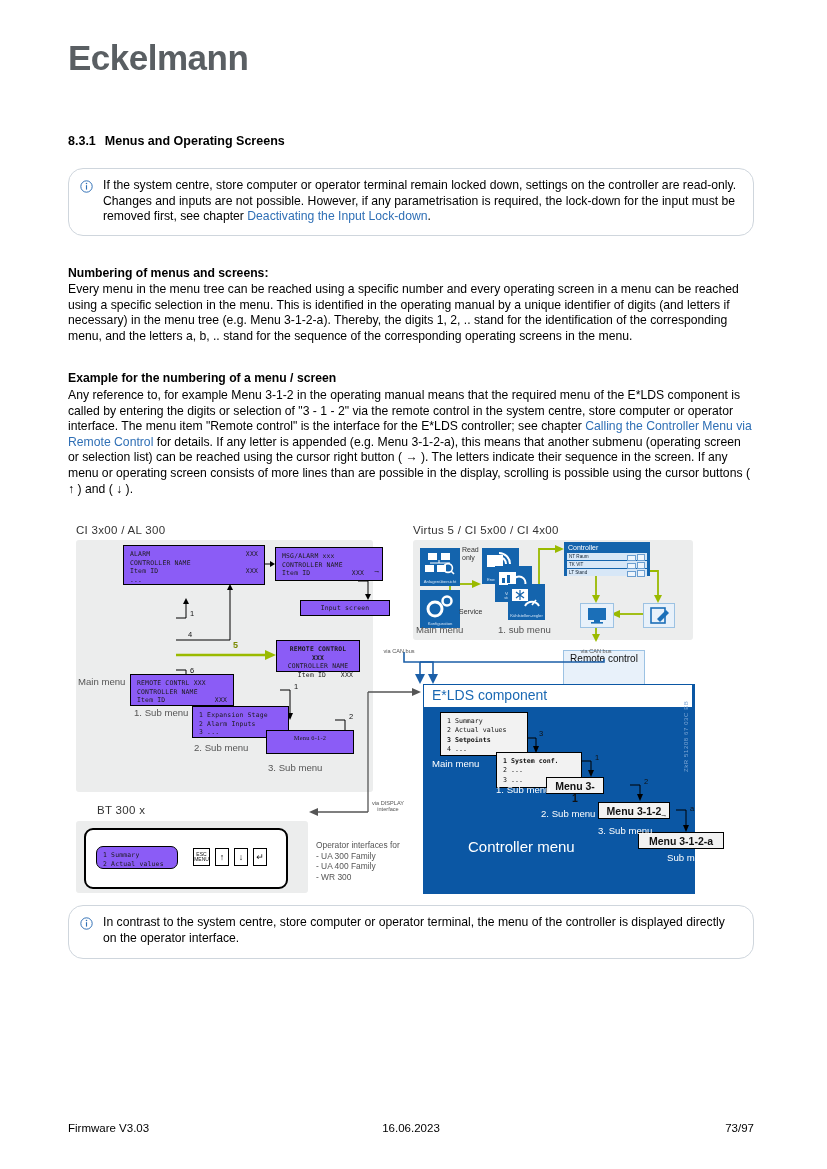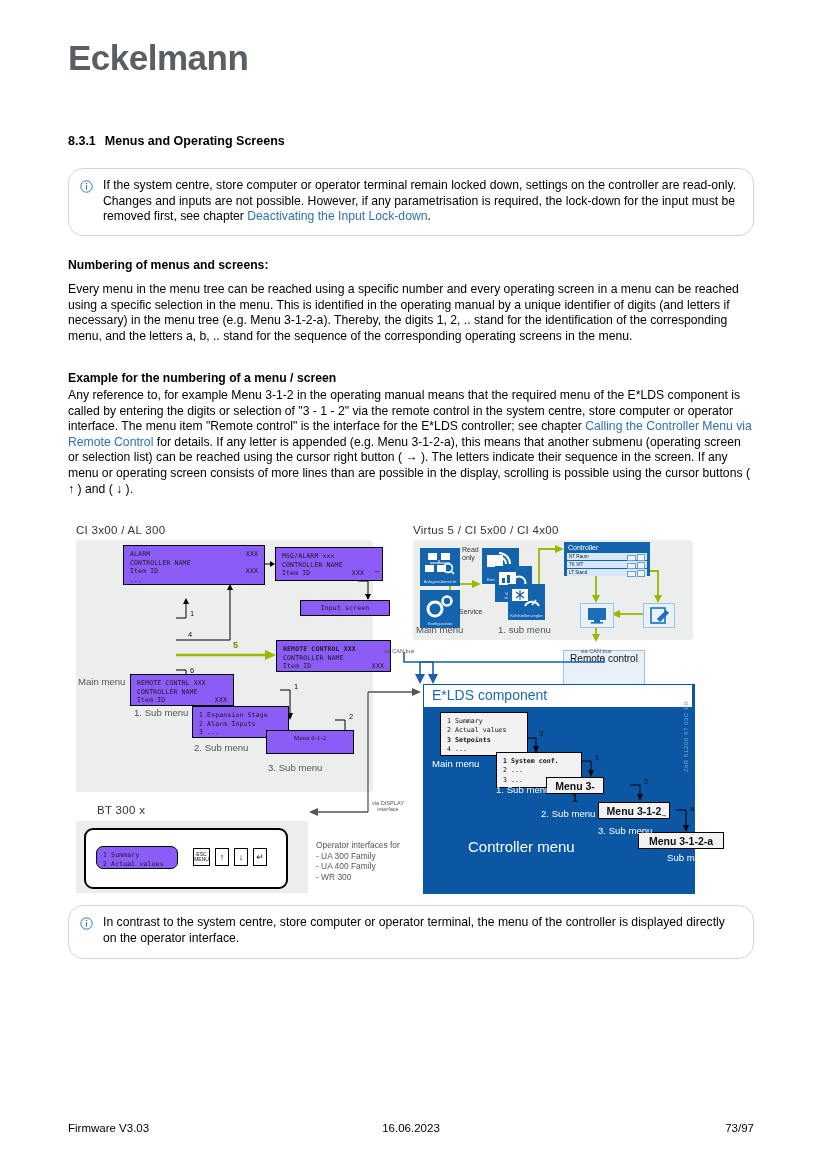--- a/index.html
+++ b/index.html
@@ -164,21 +164,21 @@
 
   <div class="infobox" style="top:168px;">
     <svg class="i-icon" viewBox="0 0 16 16">
       <circle cx="8" cy="8" r="7" fill="none" stroke="#2f6fb5" stroke-width="1.2"></circle>
       <circle cx="8" cy="4.3" r="0.95" fill="#2f6fb5"></circle>
       <rect x="7.3" y="6.4" width="1.4" height="5.4" fill="#2f6fb5"></rect>
     </svg>
     <span>If the system centre, store computer or operator terminal remain locked down, settings on the controller are read-only. Changes and inputs are not possible. However, if any parametrisation is required, the lock-down for the input must be removed first, see chapter </span><span class="lnk">Deactivating the Input Lock-down</span><span>.</span>
   </div>
 
-  <div class="para" style="top:258px;">
+  <div class="para" style="top:266px;">
     <b>Numbering of menus and screens:</b>
   </div>
   <div class="para" style="top:282px;">Every menu in the menu tree can be reached using a specific number and every operating screen in a menu can be reached using a specific selection in the menu. This is identified in the operating manual by a unique identifier of digits (and letters if necessary) in the menu tree (e.g. Menu 3-1-2-a). Thereby, the digits 1, 2, .. stand for the identification of the corresponding menu, and the letters a, b, .. stand for the sequence of the corresponding operating screens in the menu.</div>
 
   <div class="para" style="top:371px;">
     <b>Example for the numbering of a menu / screen</b>
   </div>
   <div class="para" style="top:388px;">
     <span>Any reference to, for example Menu 3-1-2 in the operating manual means that the required menu of the E*LDS component is called by entering the digits or selection of "3 - 1 - 2" via the remote control in the system centre, store computer or operator interface. The menu item "Remote control" is the interface for the E*LDS controller; see chapter </span><span class="lnk">Calling the Controller Menu via Remote Control</span><span> for details. If any letter is appended (e.g. Menu 3-1-2-a), this means that another submenu (operating screen or selection list) can be reached using the cursor right button ( → ). The letters indicate their sequence in the screen. If any menu or operating screen consists of more lines than are possible in the display, scrolling is possible using the cursor buttons ( ↑ ) and ( ↓ ).</span>
   </div>
@@ -225,21 +225,21 @@
     <div class="lcd" style="left:207px; top:25px; width:108px; height:34px;">
       <div><span>MSG/ALARM</span> <span>xxx</span></div>
       <div>CONTROLLER NAME</div>
       <div><span>Item ID</span><span class="r" style="margin-right:12px">XXX</span></div>
     </div>
     <div class="numlbl" style="left:305px; top:44px;">→</div>
 
     <div class="lcd" style="left:232px; top:78px; width:90px; height:16px; padding-top:3px; text-align:center;">Input screen</div>
 
 
-    <div class="lcd" style="left:208px; top:118px; width:115px; height:32px;">
+    <div class="lcd" style="left:208px; top:118px; width:84px; height:32px;text-align:center;">
       <div style="font-weight:bold">REMOTE CONTROL XXX</div>
       <div>CONTROLLER NAME</div>
       <div><span>Item ID</span><span class="r">XXX</span></div>
     </div>
 
     <div class="lcd" style="left:62px; top:152px; width:104px; height:32px;">
       <div>REMOTE CONTRL XXX</div>
       <div>CONTROLLER NAME</div>
       <div><span>Item ID</span><span class="r">XXX</span></div>
     </div>

